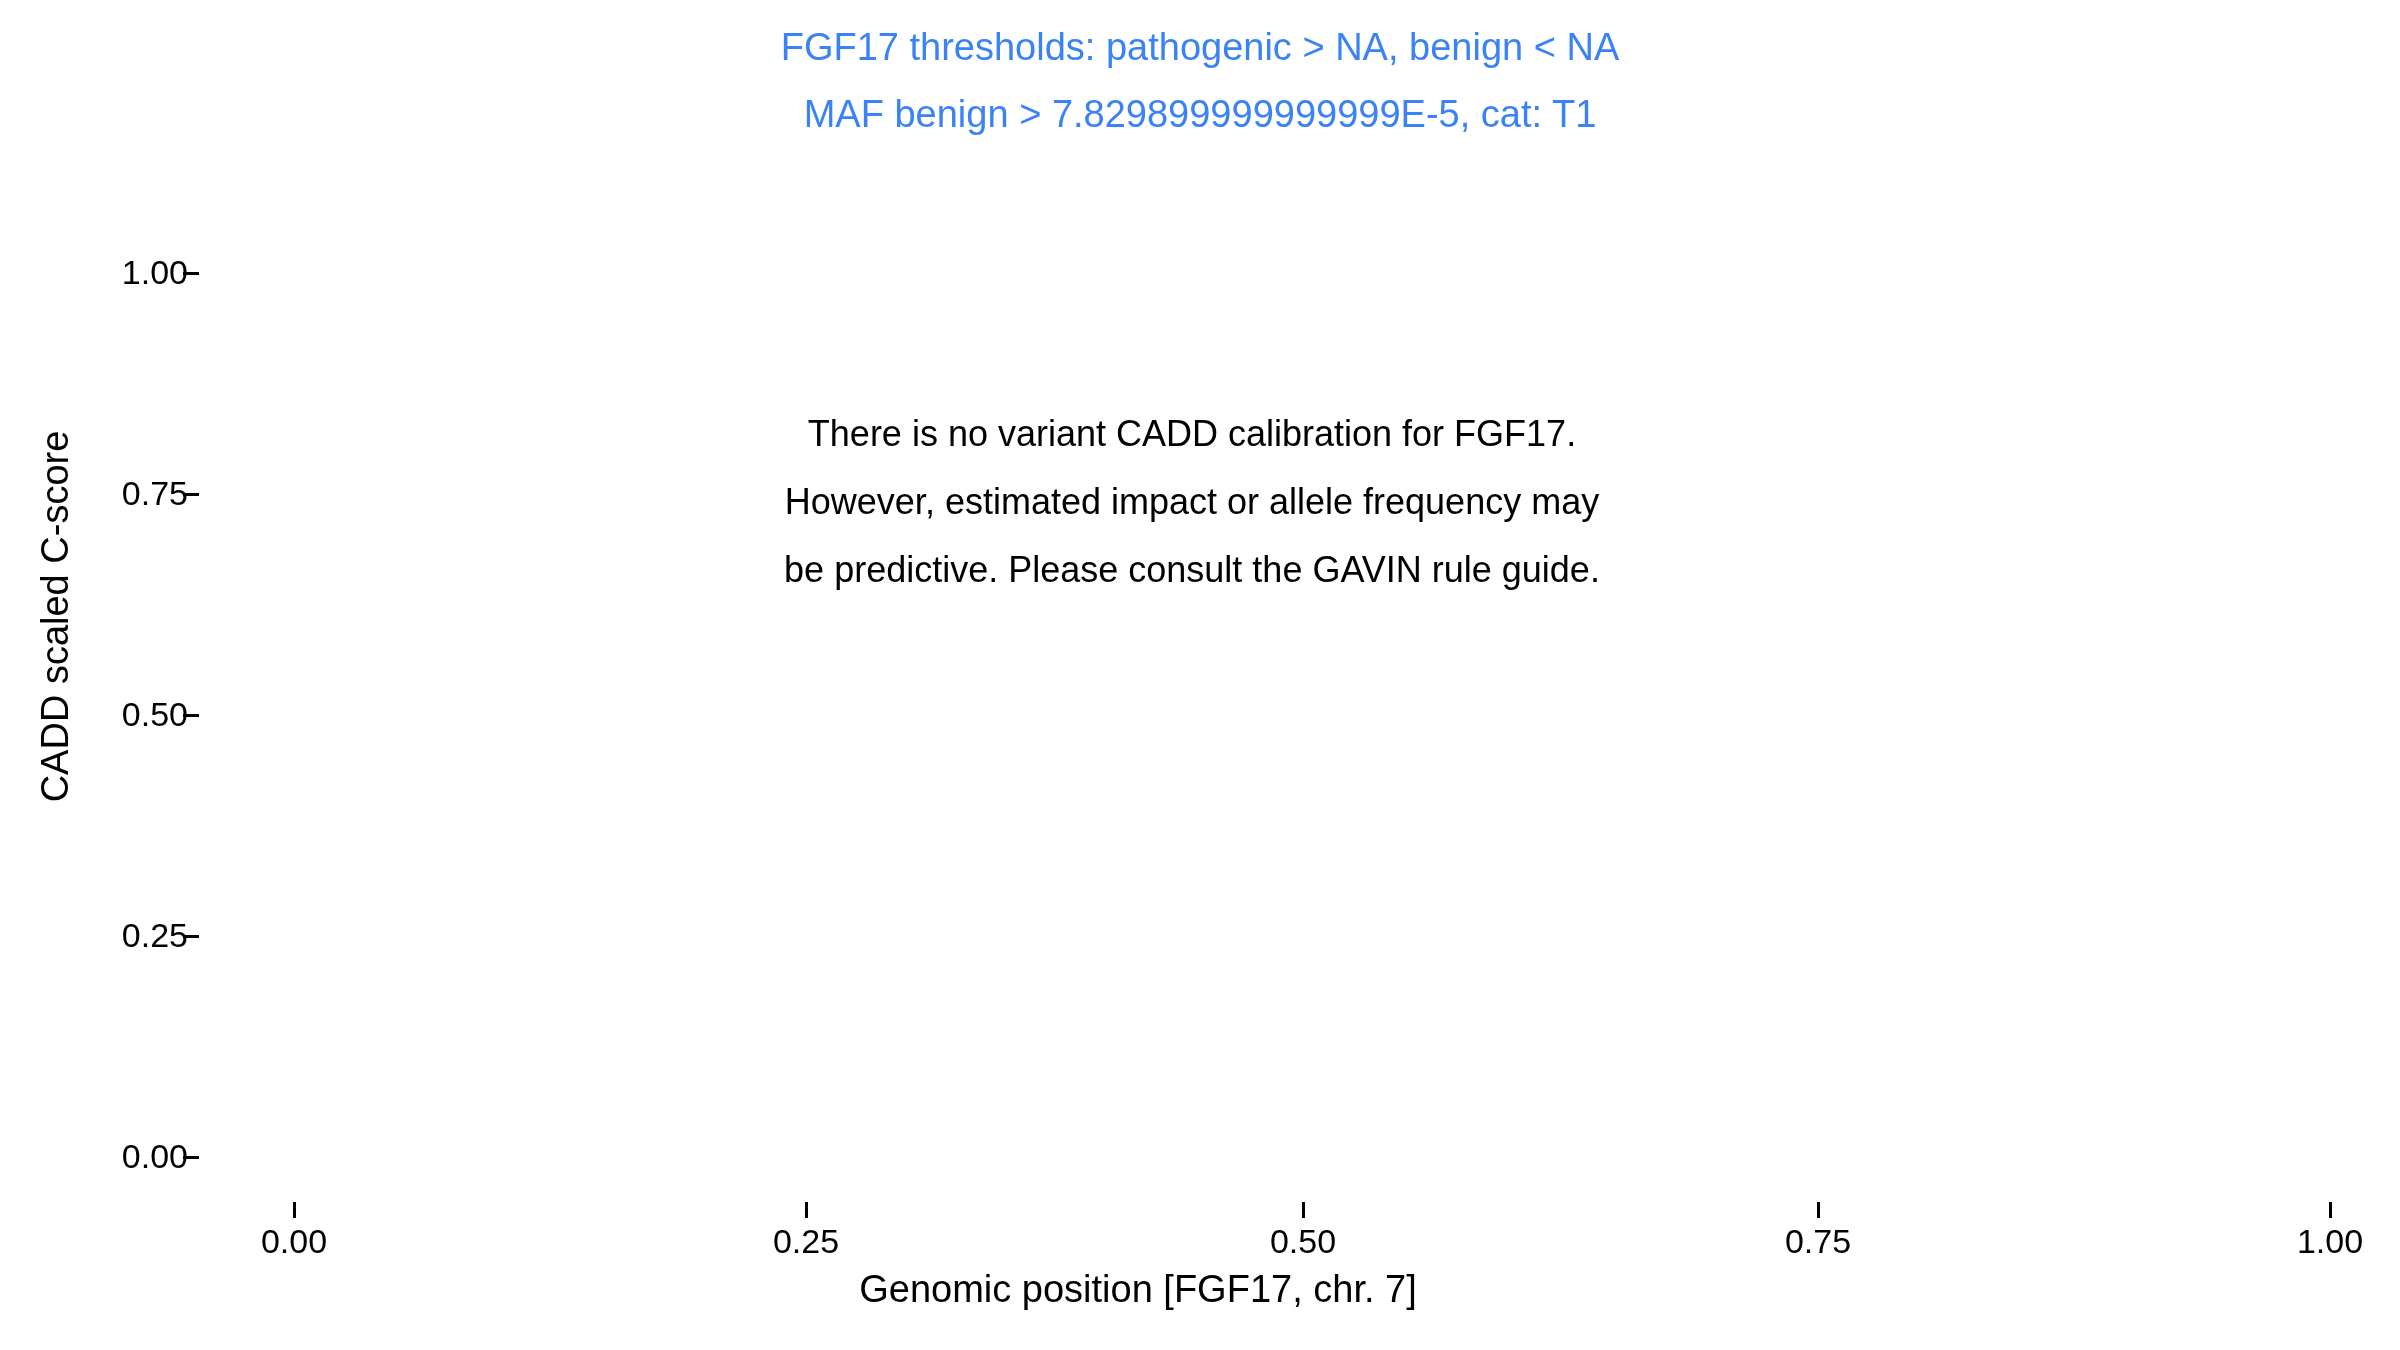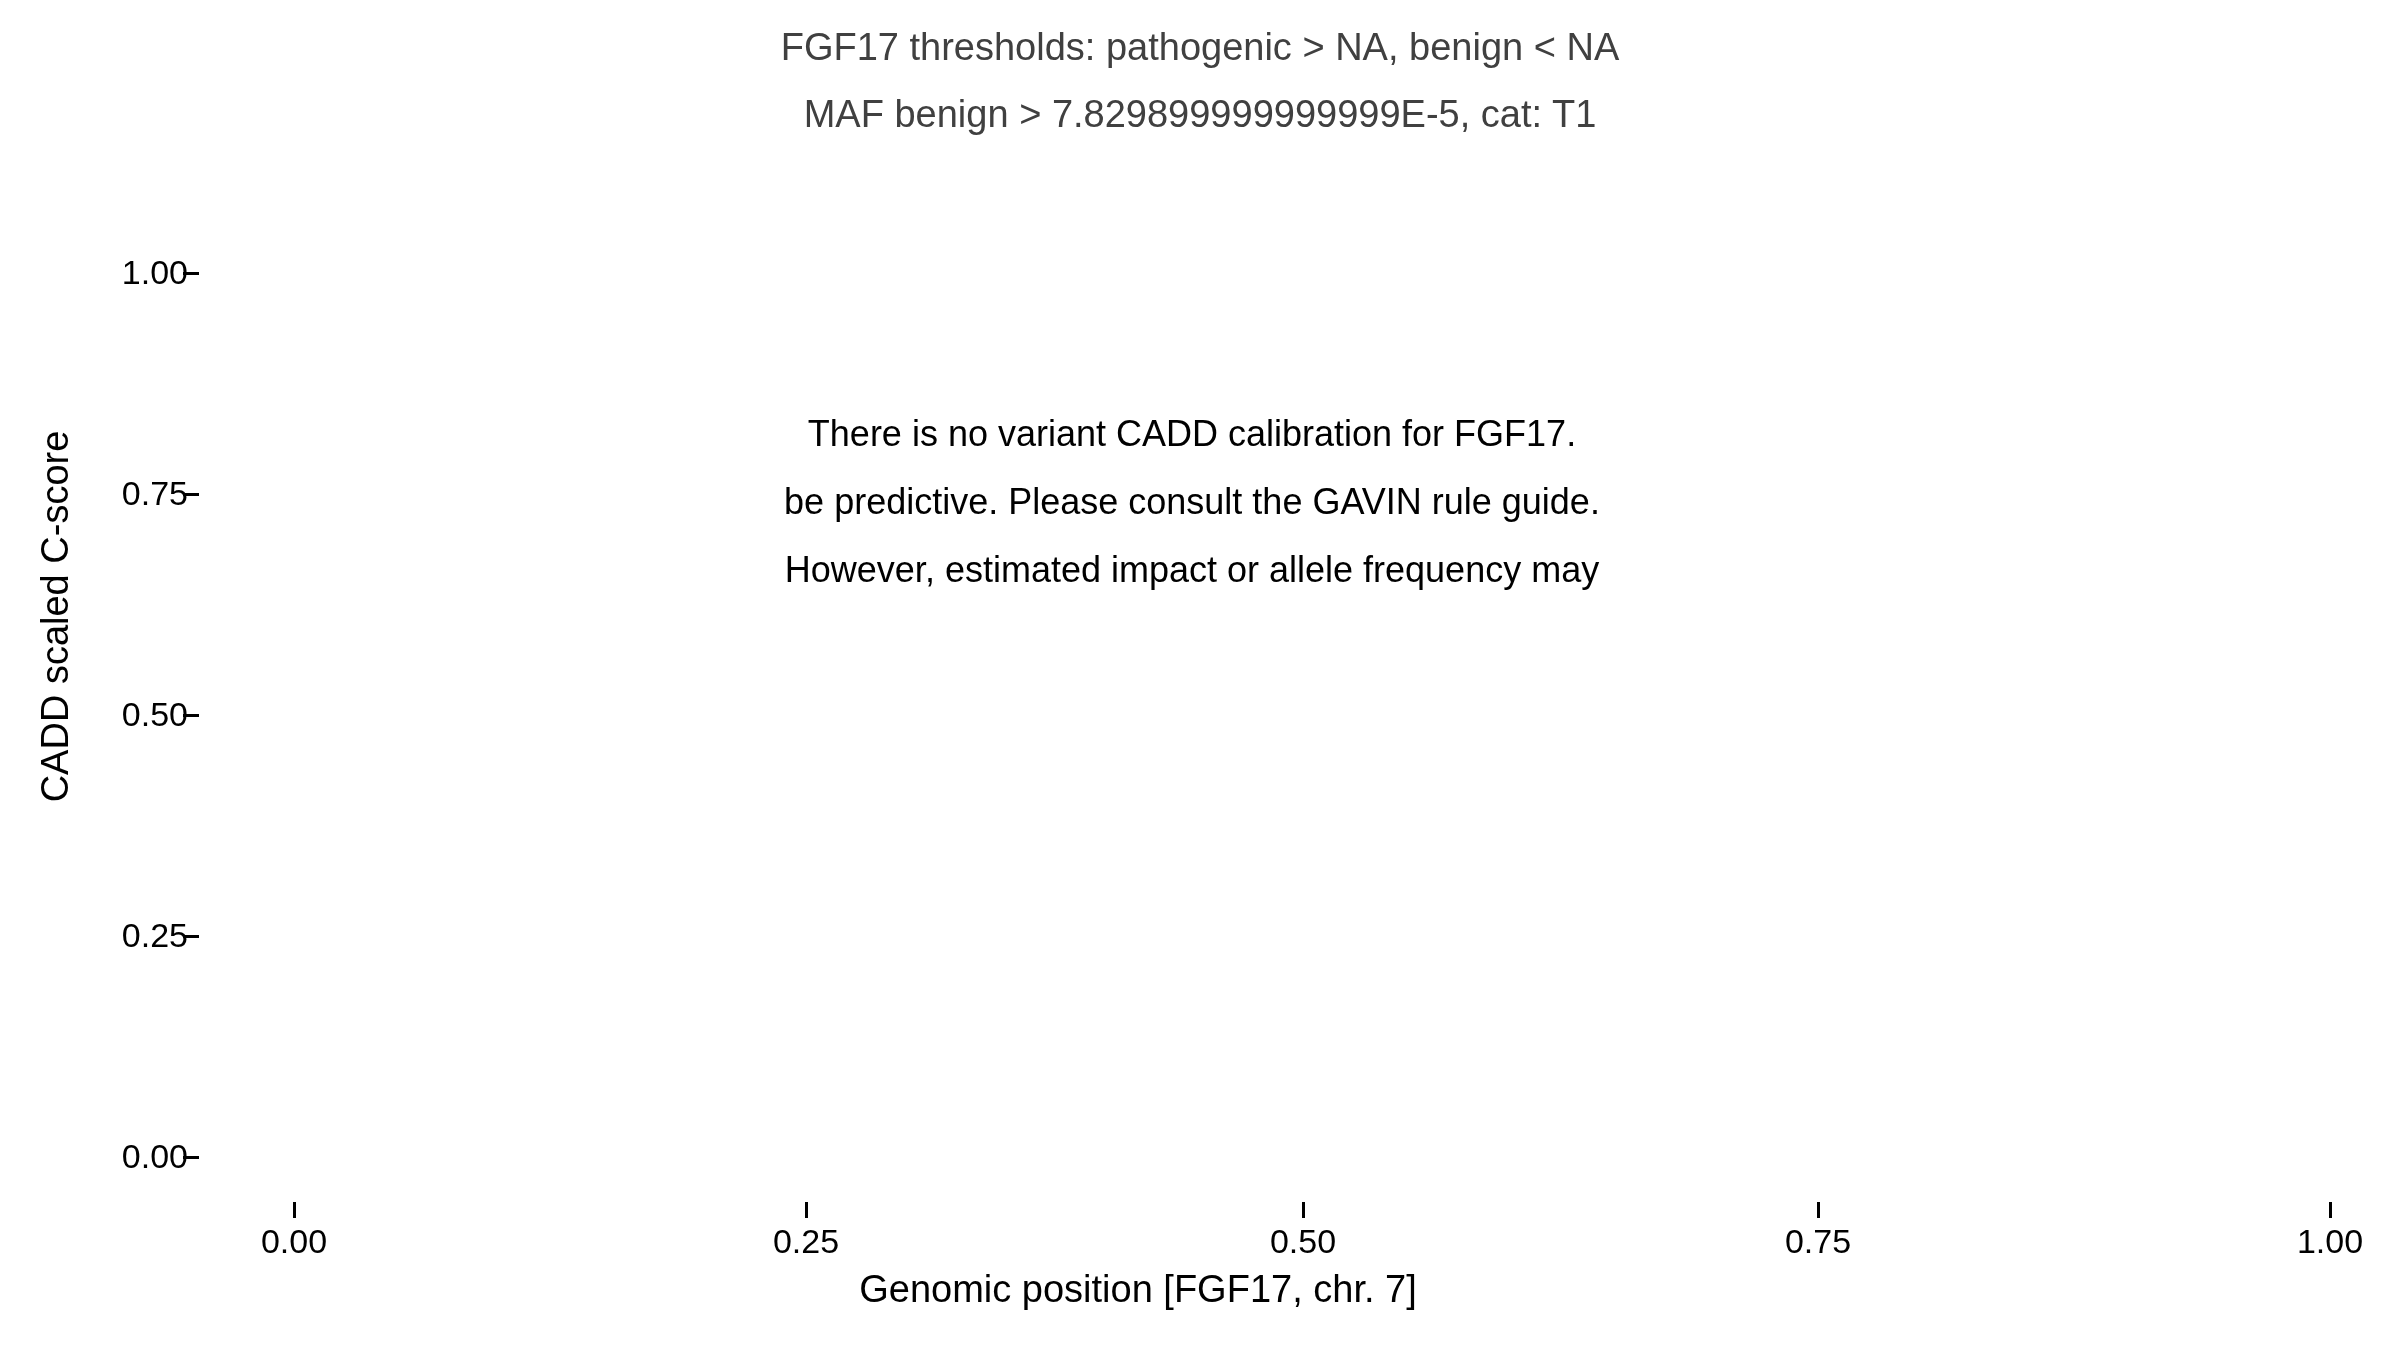--- a/index.html
+++ b/index.html
@@ -25,21 +25,21 @@
   .title-block {
     position: absolute;
     left: 0;
     top: 14px;
     width: 2400px;
     text-align: center;
   }
   .title-line {
     font-size: 38px;
     line-height: 67px;
-    color: #404040;
+    color: #3b82f6;
     white-space: pre;
   }
 
   
   .y-axis-title {
     position: absolute;
     left: -295px;
     top: 595px;
     width: 700px;
     text-align: center;
@@ -158,17 +158,17 @@
   <div class="x-tick" style="left: 1818px;">0.75</div>
   <div class="x-tick-mark" style="left: 1817px;"></div>
 
   <div class="x-tick" style="left: 2330px;">1.00</div>
   <div class="x-tick-mark" style="left: 2329px;"></div>
 
   <div class="x-axis-title">Genomic position [FGF17, chr. 7]</div>
 
   <div class="annotation">
     <div class="annotation-line">There is no variant CADD calibration for FGF17.</div>
+    <div class="annotation-line">However, estimated impact or allele frequency may</div>
     <div class="annotation-line">be predictive. Please consult the GAVIN rule guide.</div>
-    <div class="annotation-line">However, estimated impact or allele frequency may</div>
   </div>
 
 </div>
 
 </body></html>

